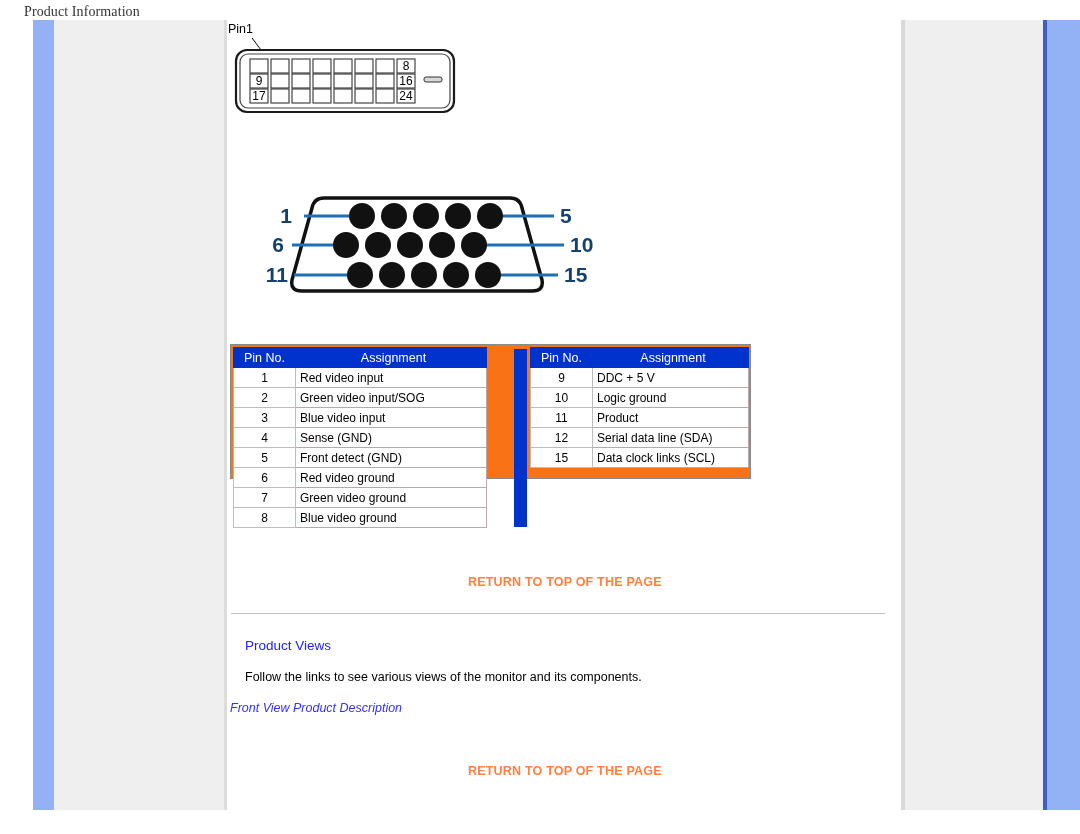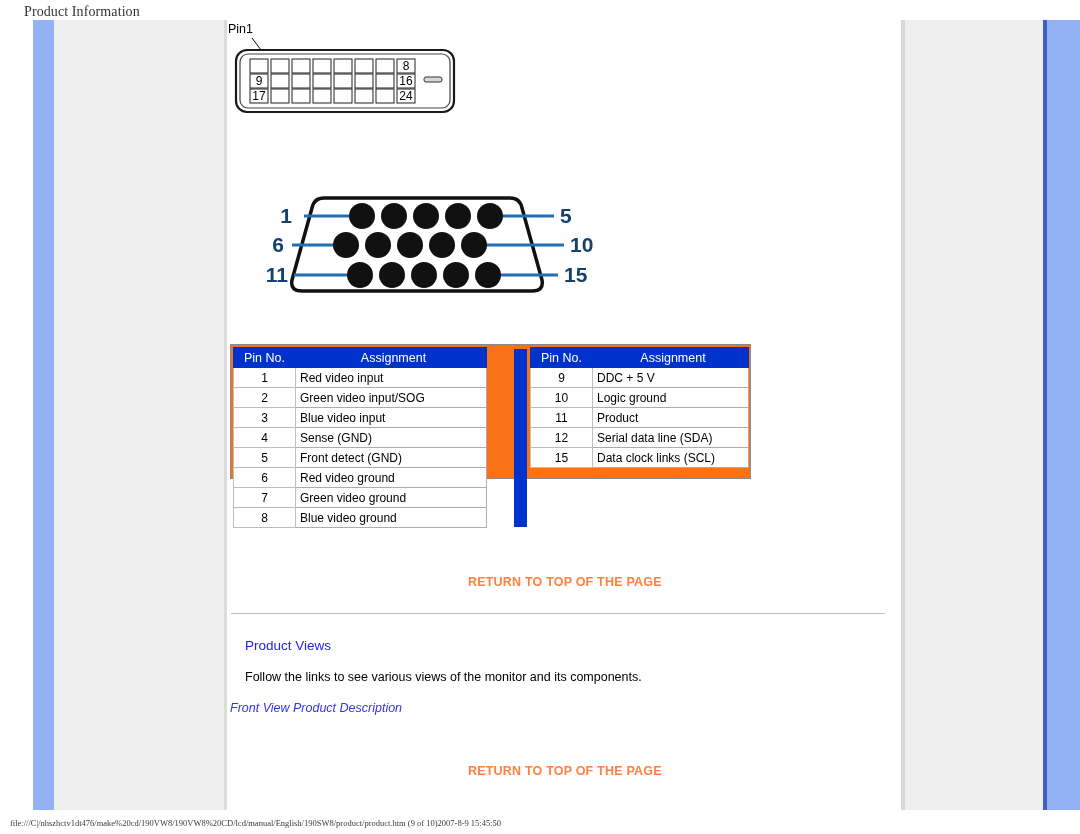--- a/index.html
+++ b/index.html
@@ -419,15 +419,14 @@
   <div class="return-link" style="left:468px; top:575px;">RETURN TO TOP OF THE PAGE</div>
 
   <div class="rule"></div>
 
   <div class="section-title">Product Views</div>
   <div class="body-text" style="left:230px; top:670px;margin-left:15px;">Follow the links to see various views of the monitor and its components.</div>
   <div class="blue-link" style="left:230px; top:701px;">Front View Product Description</div>
 
   <div class="return-link" style="left:468px; top:764px;">RETURN TO TOP OF THE PAGE</div>
 
-  <div class="print-footer">file:///C|/nhszhctv1dt476/make%20cd/190VW8/190VW8%20CD/lcd/manual/English/190SW8/product/product.htm (9 of 10)2007-8-9 15:45:50</div>
 
 </div>
 
 </body></html>

